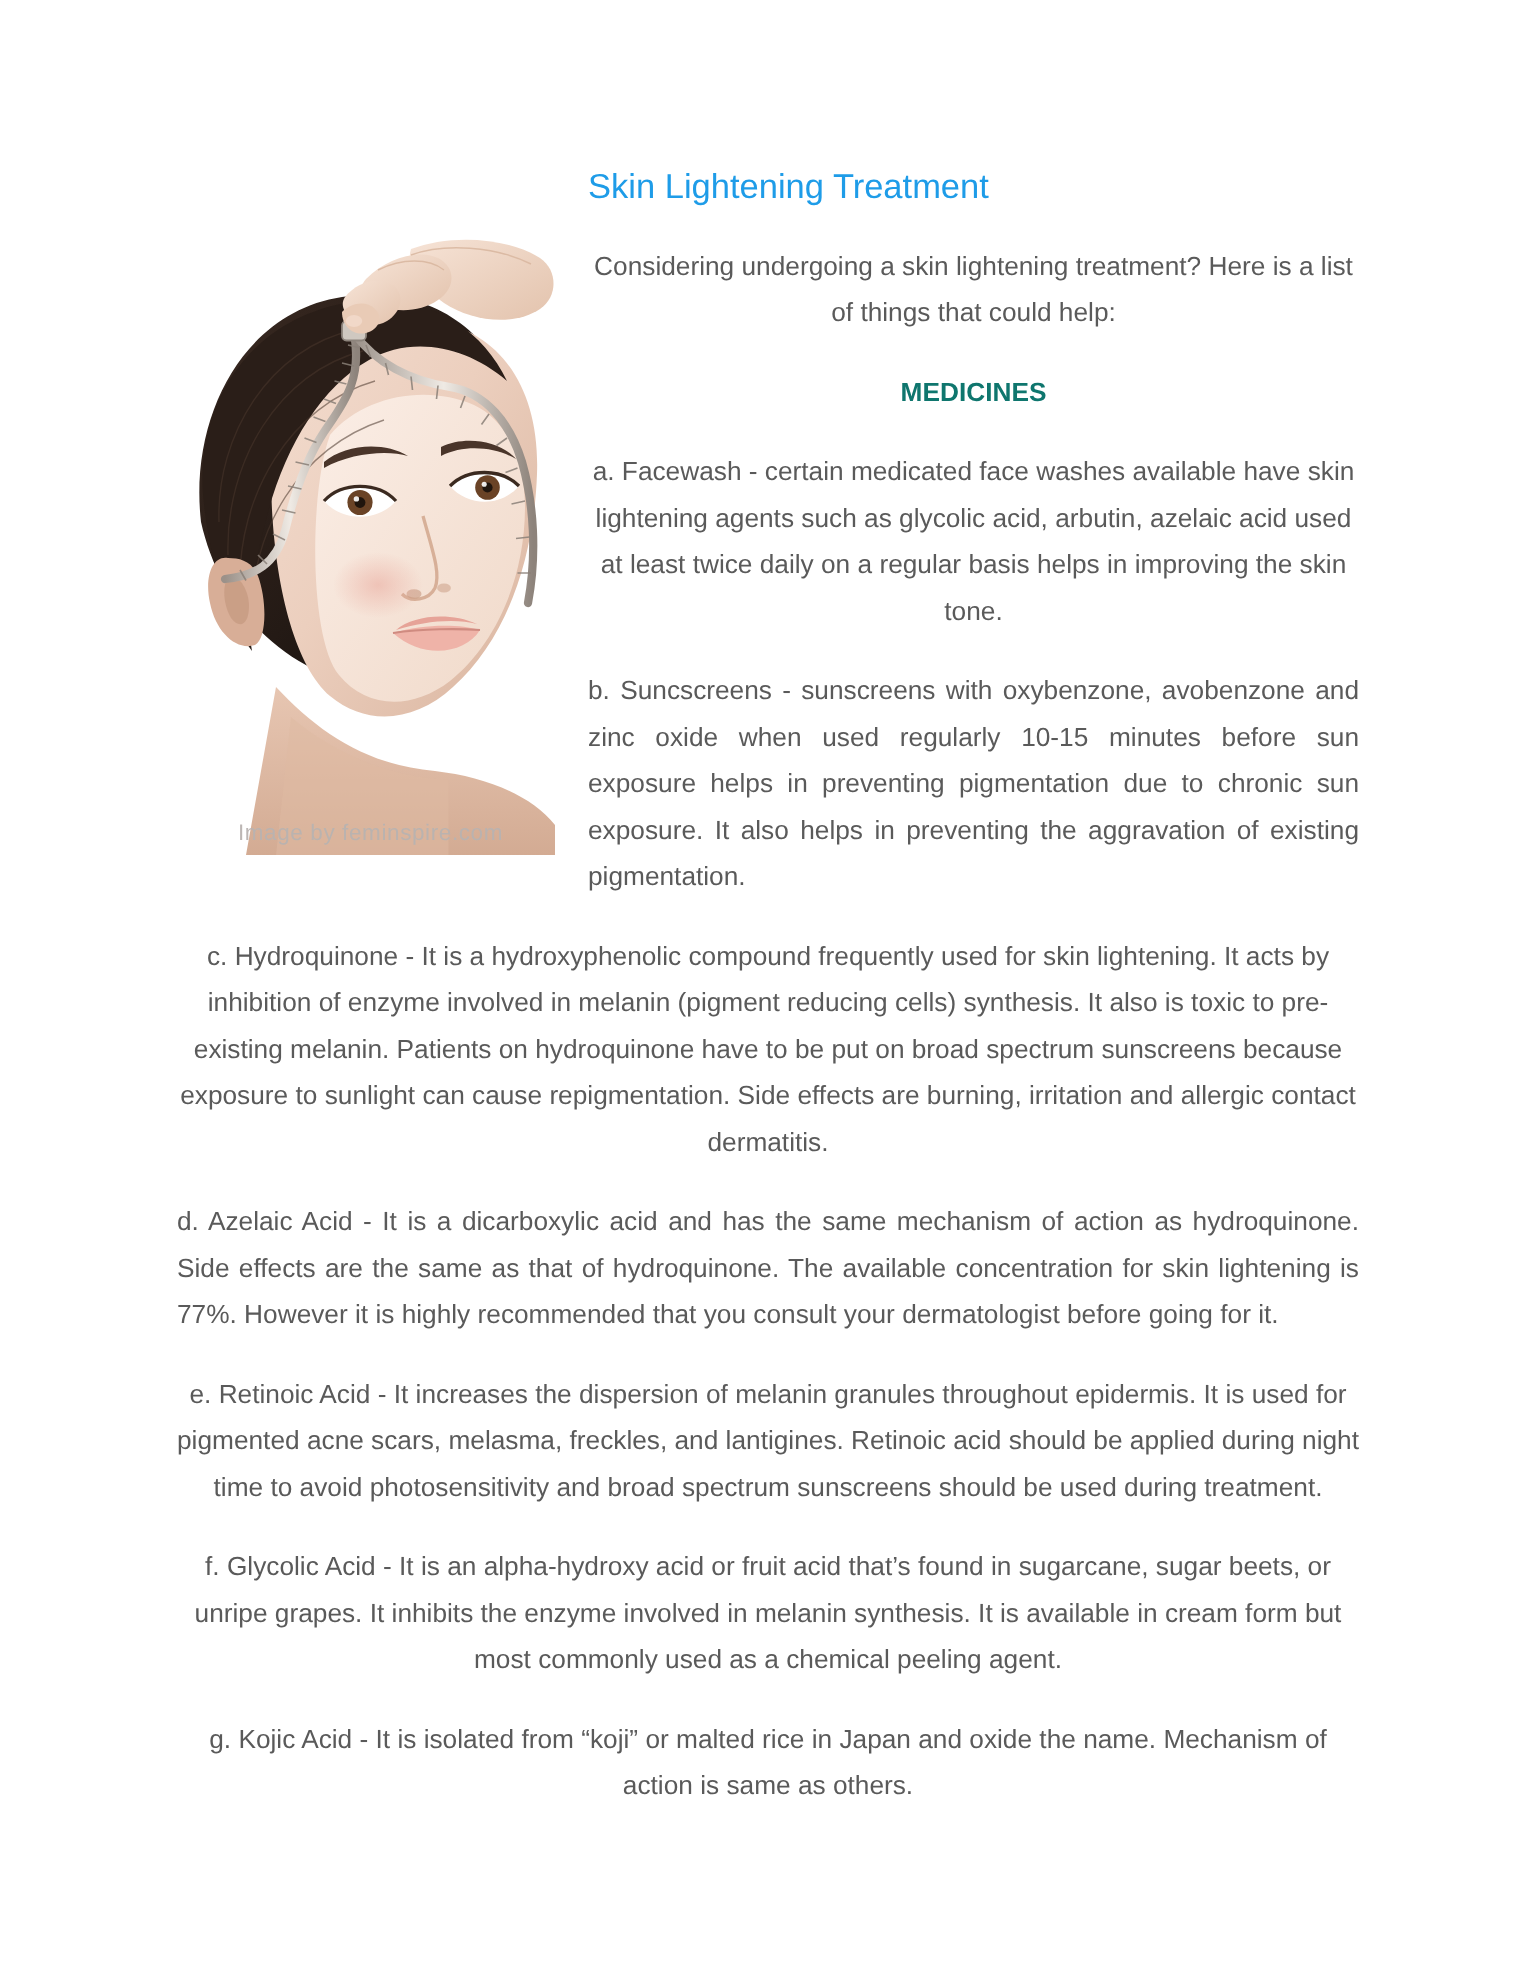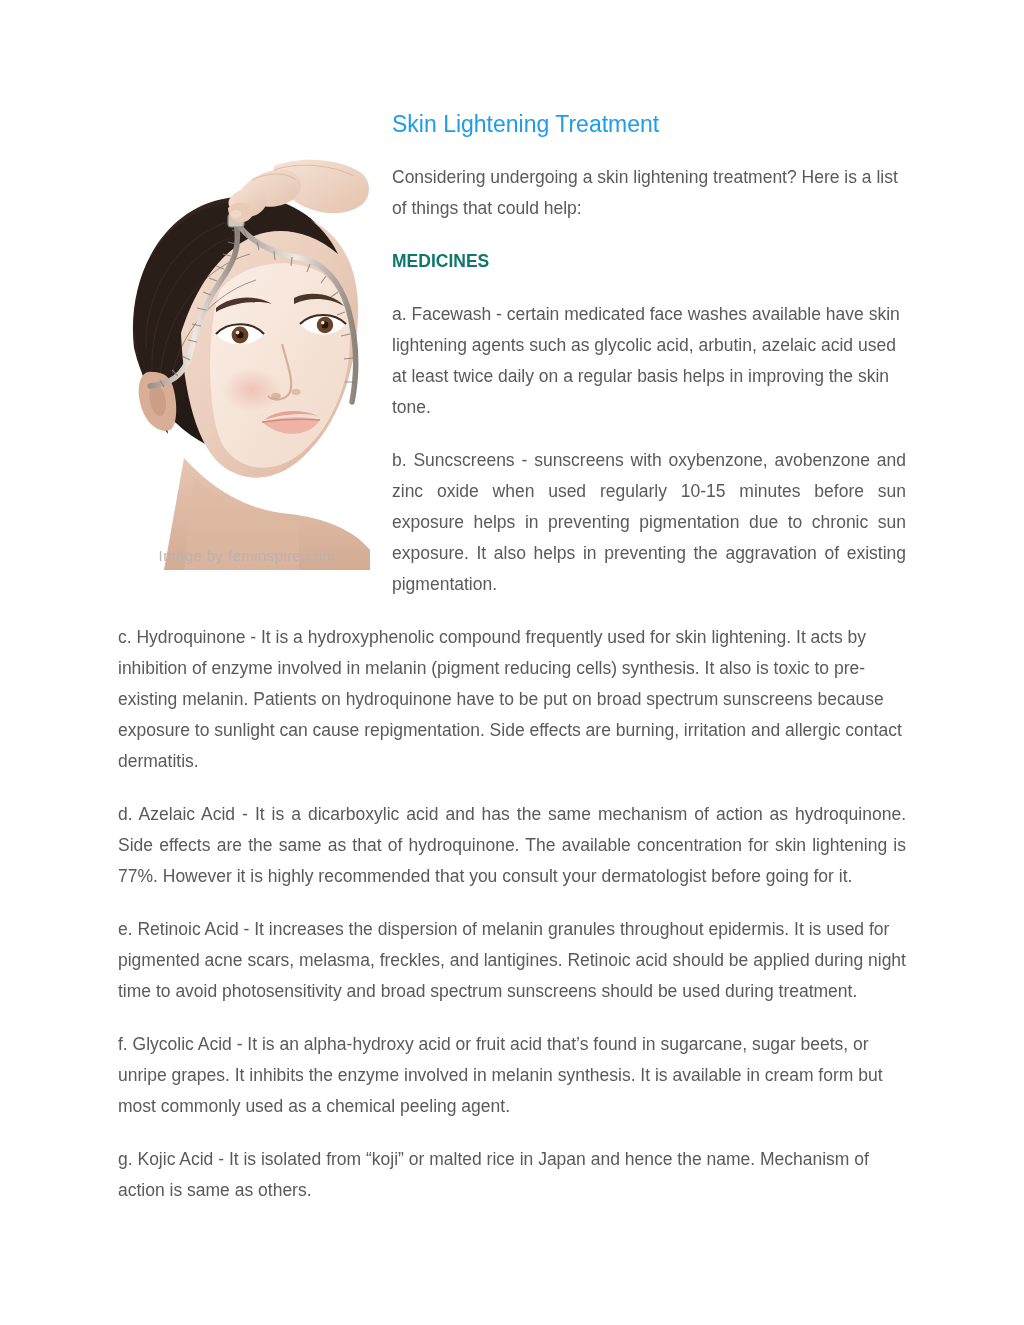--- a/index.html
+++ b/index.html
@@ -77,21 +77,21 @@
     line-height: 1.3;
     color: #1e9ce8;
   }
 
   p.para {
     margin: 0 0 22px 0;
     font-family: "Liberation Sans", sans-serif;
     font-size: 17.5px;
     line-height: 31px;
     color: #5a5a5a;
-    text-align: left;
+    text-align: center;
   }
 
   p.para.justify {
     text-align: justify;
     text-justify: inter-word;
   }
 
   p.para.heading {
     font-weight: bold;
     color: #0f766e;
@@ -245,16 +245,16 @@
     <div class="clearfix"></div>
 
     <p class="para">c. Hydroquinone - It is a hydroxyphenolic compound frequently used for skin lightening. It acts by inhibition of enzyme involved in melanin (pigment reducing cells) synthesis. It also is toxic to pre-existing melanin. Patients on hydroquinone have to be put on broad spectrum sunscreens because exposure to sunlight can cause repigmentation. Side effects are burning, irritation and allergic contact dermatitis.</p>
 
     <p class="para justify">d. Azelaic Acid - It is a dicarboxylic acid and has the same mechanism of action as hydroquinone. Side effects are the same as that of hydroquinone. The available concentration for skin lightening is 77%. However it is highly recommended that you consult your dermatologist before going for it.</p>
 
     <p class="para">e. Retinoic Acid - It increases the dispersion of melanin granules throughout epidermis. It is used for pigmented acne scars, melasma, freckles, and lantigines. Retinoic acid should be applied during night time to avoid photosensitivity and broad spectrum sunscreens should be used during treatment.</p>
 
     <p class="para">f. Glycolic Acid - It is an alpha-hydroxy acid or fruit acid that’s found in sugarcane, sugar beets, or unripe grapes. It inhibits the enzyme involved in melanin synthesis. It is available in cream form but most commonly used as a chemical peeling agent.</p>
 
-    <p class="para">g. Kojic Acid - It is isolated from “koji” or malted rice in Japan and hence the name. Mechanism of action is same as others.</p>
+    <p class="para">g. Kojic Acid - It is isolated from “koji” or malted rice in Japan and oxide the name. Mechanism of action is same as others.</p>
 
   </div>
 </div>
 
 </body></html>

